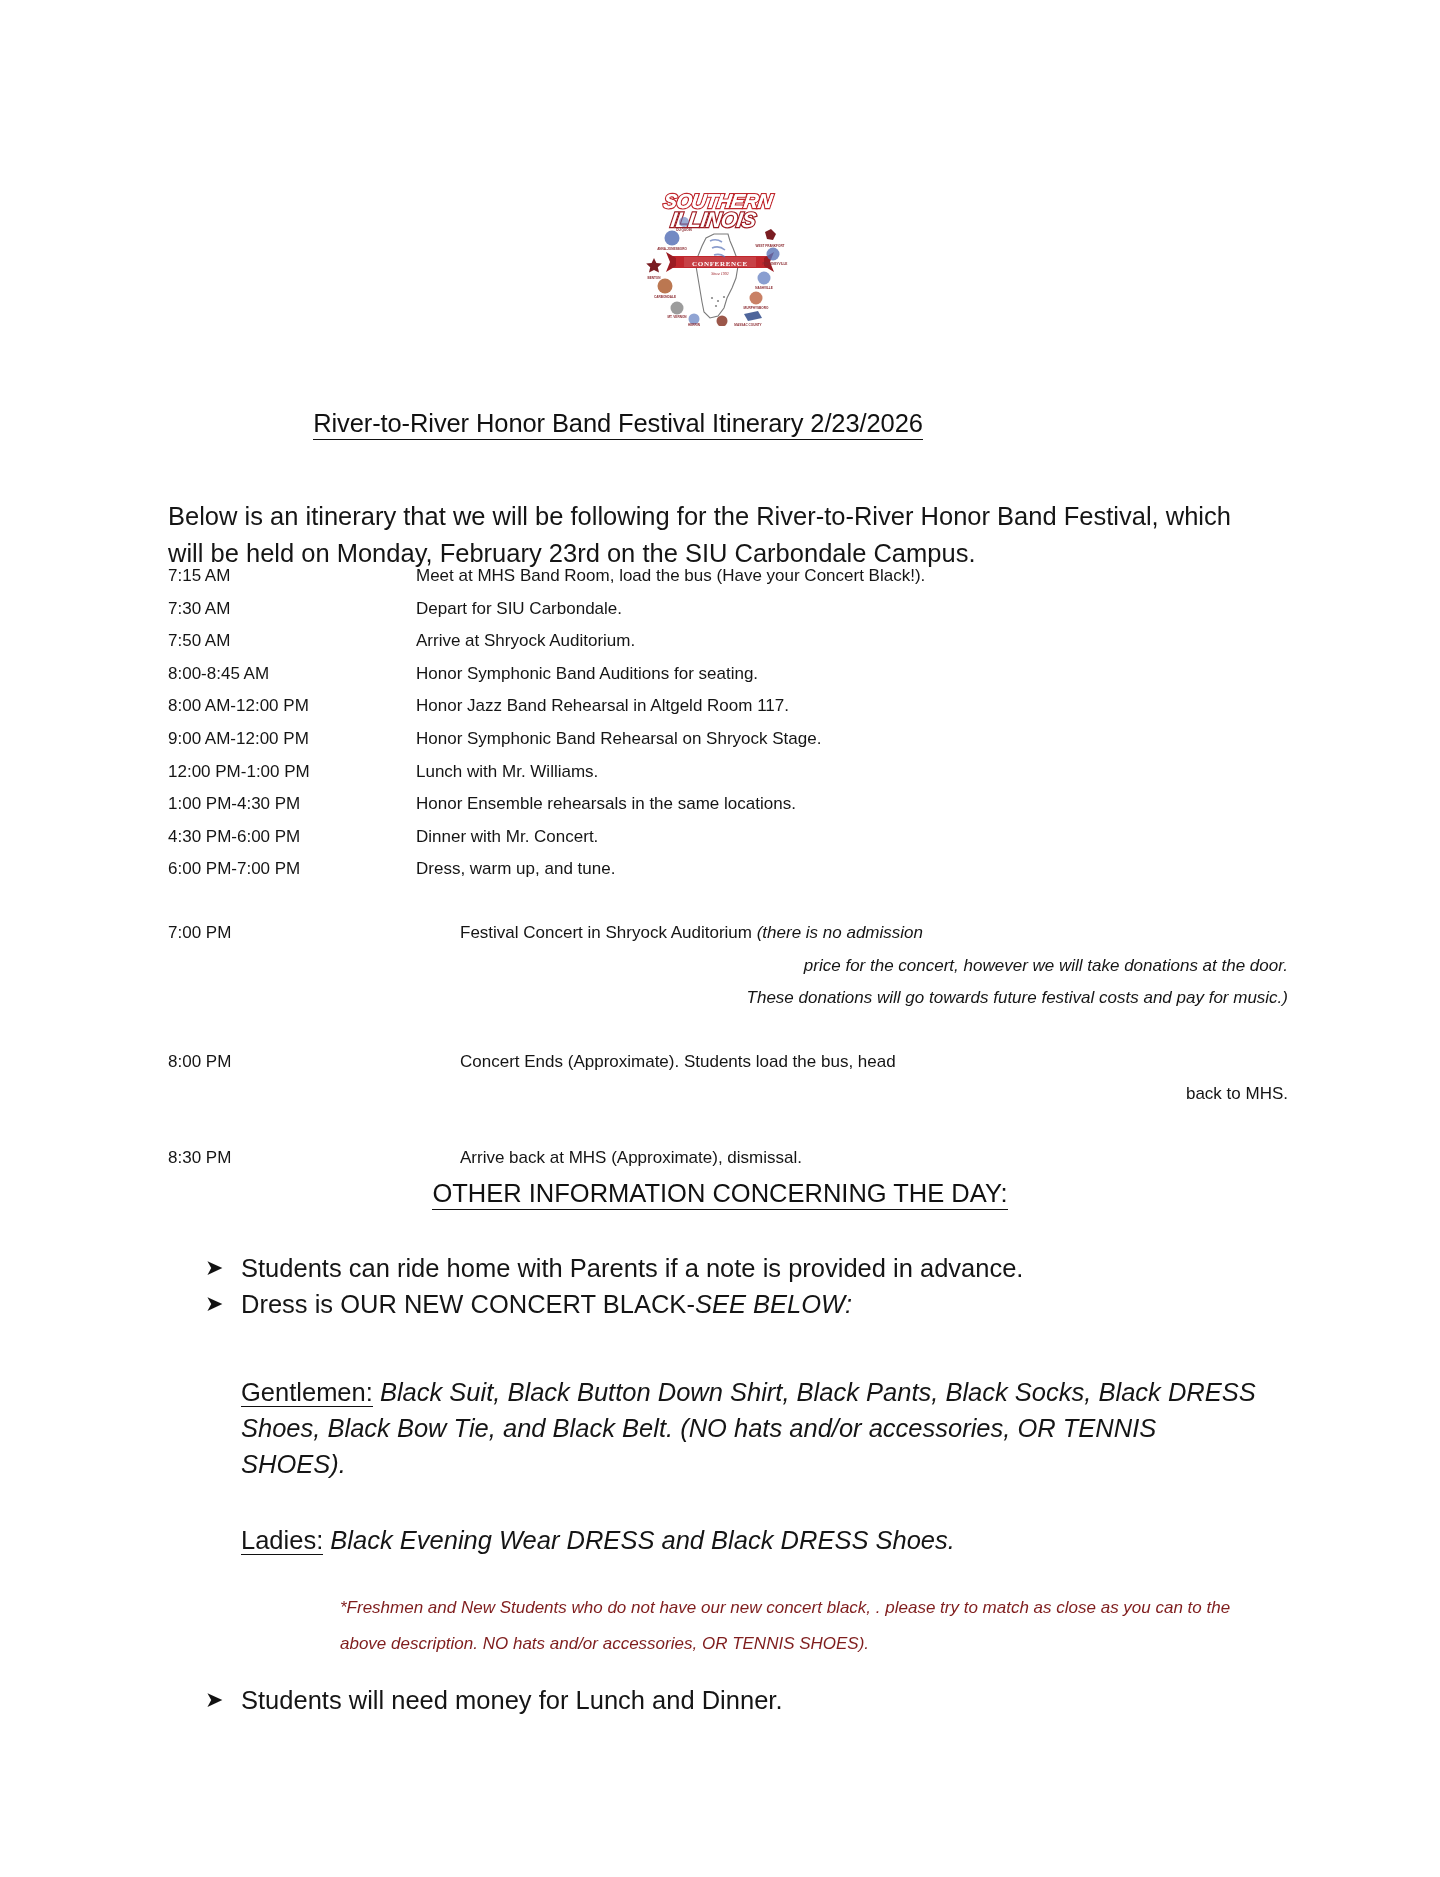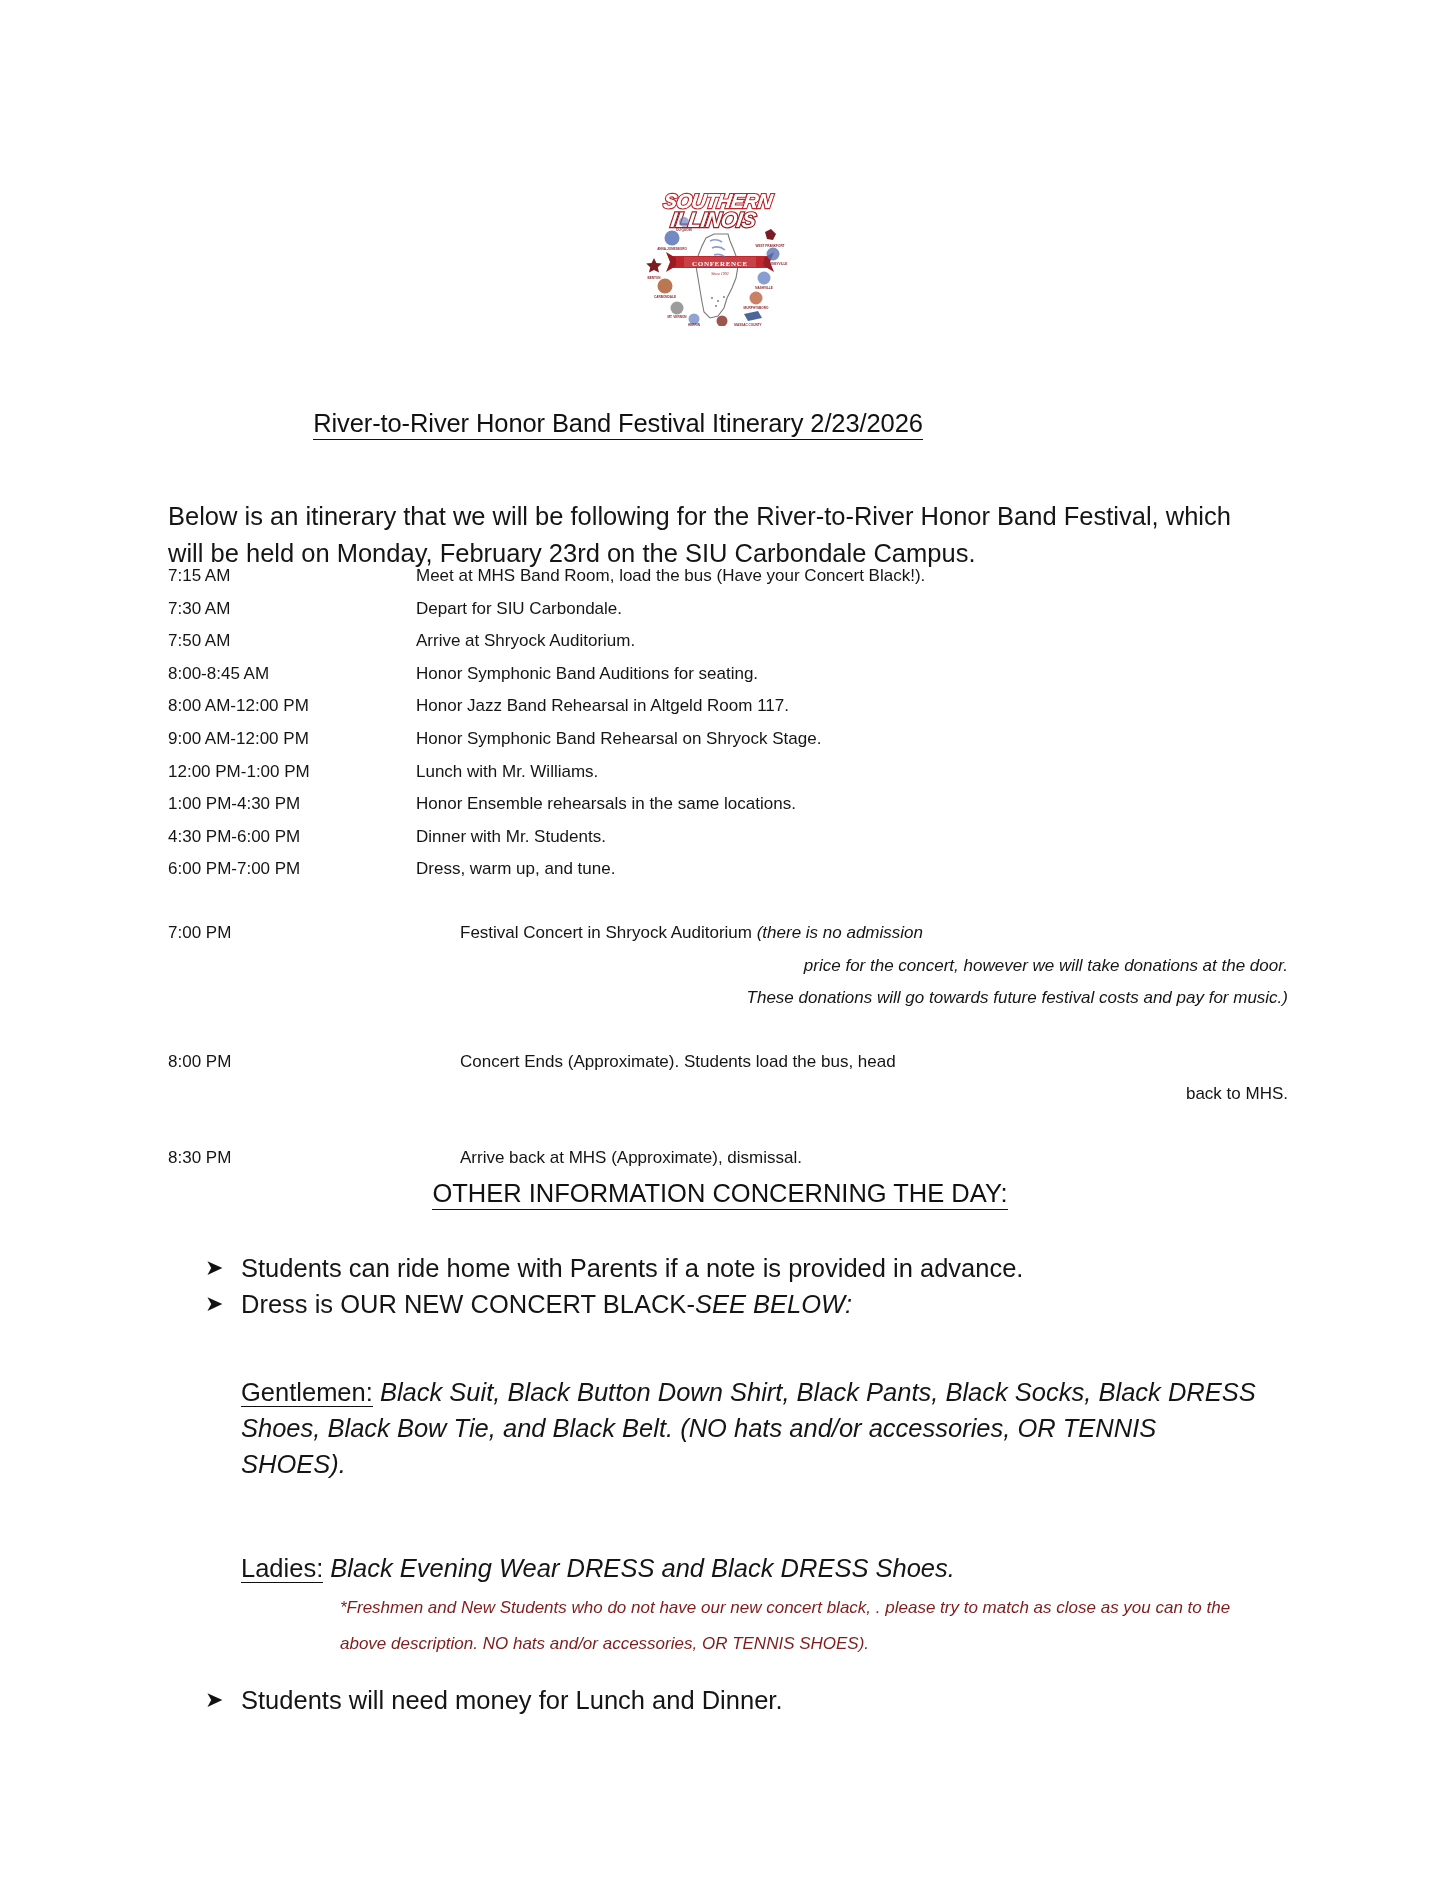--- a/index.html
+++ b/index.html
@@ -139,21 +139,21 @@
   .dress-para {
     font-size: 25.5px;
     line-height: 36px;
     color: #151515;
   }
   .dress-para .lbl {
     border-bottom: 1.6px solid #111;
     font-style: normal;
   }
   .dress-para .body { font-style: italic; }
-  .dress-ladies { margin-top: 68px; }
+  .dress-ladies { margin-top: 40px; }
 
   .freshmen {
     position: absolute;
     top: 1573px;
     left: 340px;
     width: 930px;
     font-size: 17px;
     line-height: 36px;
     font-style: italic;
     color: #7f1d1d;
@@ -277,21 +277,21 @@
     <div class="srow">
       <div class="stime">12:00 PM-1:00 PM</div>
       <div class="sdesc">Lunch with Mr. Williams.</div>
     </div>
     <div class="srow">
       <div class="stime">1:00 PM-4:30 PM</div>
       <div class="sdesc">Honor Ensemble rehearsals in the same locations.</div>
     </div>
     <div class="srow">
       <div class="stime">4:30 PM-6:00 PM</div>
-      <div class="sdesc">Dinner with Mr. Students.</div>
+      <div class="sdesc">Dinner with Mr. Concert.</div>
     </div>
     <div class="srow">
       <div class="stime">6:00 PM-7:00 PM</div>
       <div class="sdesc">Dress, warm up, and tune.</div>
     </div>
 
     <div class="srow gap-before">
       <div class="stime">7:00 PM</div>
       <div class="sdesc"><span>Festival Concert in Shryock Auditorium </span><span class="ital">(there is no admission</span><span class="ital cont">price for the concert, however we will take donations at the door.</span><span class="ital cont">These donations will go towards future festival costs and pay for music.)</span></div>
     </div>

